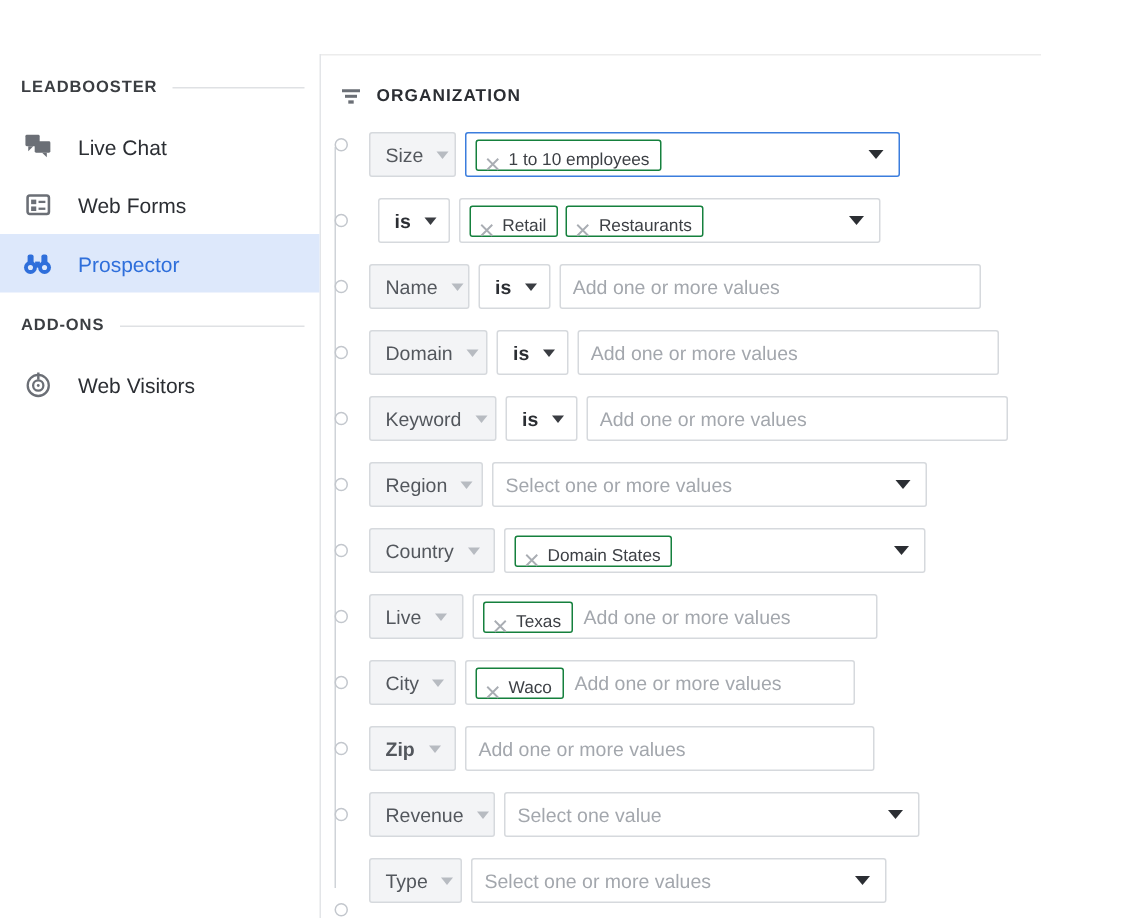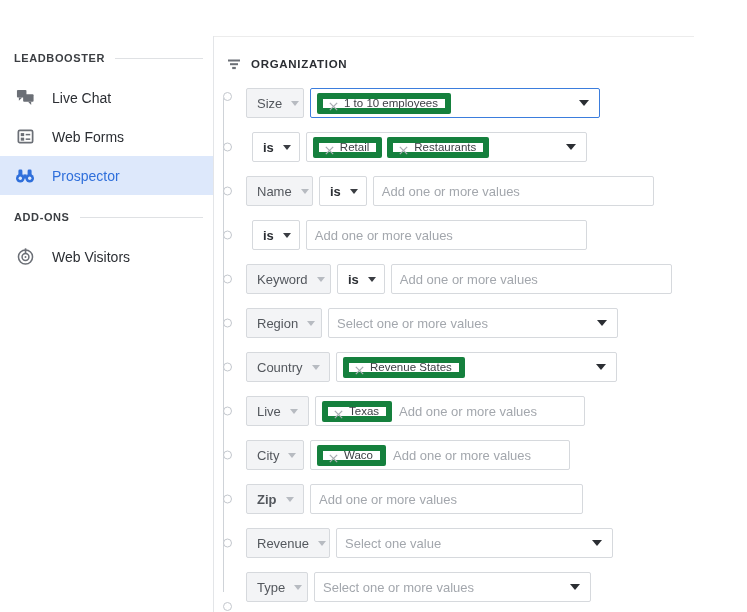--- a/index.html
+++ b/index.html
@@ -193,25 +193,25 @@
     align-items: center;
     padding: 0 6px 0 6px;
     position: relative;
     cursor: text;
   }
   .value-box.focused {
     border: 1px solid #3b7ddd;
   }
   .chip {
     height: 21px;
-    border: 6px solid #15803d;
+    border: 1px solid #15803d;
     border-radius: 2px;
     background: #ffffff;
     display: inline-flex;
-    align-items: center;
+    align-items: flex-end;
     padding: 0 7px 0 5px;
     margin-right: 5px;
     flex: none;
   }
   .chip .chip-x {
     width: 11px; height: 11px;
     margin-right: 5px;
     flex: none;
     color: #a9adb3;
   }
@@ -368,20 +368,24 @@
             <div class="op-btn">
               <span class="op-label">is</span>
               <span class="caret dark"></span>
             </div>
             <div class="value-box" style="width: 281px;">
               <span class="ph">Add one or more values</span>
             </div>
           </div>
           <div class="row">
             <span class="dot"></span>
+            <div class="field-btn" style="width: 79px;">
+              <span class="fb-label">Domain</span>
+              <span class="caret"></span>
+            </div>
             <div class="op-btn">
               <span class="op-label">is</span>
               <span class="caret dark"></span>
             </div>
             <div class="value-box" style="width: 281px;">
               <span class="ph">Add one or more values</span>
             </div>
           </div>
           <div class="row">
             <span class="dot"></span>
@@ -412,21 +416,21 @@
             <span class="dot"></span>
             <div class="field-btn" style="width: 84px;">
               <span class="fb-label">Country</span>
               <span class="caret"></span>
             </div>
             <div class="value-box" style="width: 281px;">
               <span class="chip">
                 <span class="chip-x"><svg width="11" height="11" viewBox="0 0 12 12">
                     <path d="M2 2 L10 10 M10 2 L2 10" stroke="currentColor" stroke-width="1.4" fill="none"></path>
                   </svg></span>
-                <span class="chip-label">Revenue States</span>
+                <span class="chip-label">Domain States</span>
               </span>
               <span class="dd-caret"></span>
             </div>
           </div>
           <div class="row">
             <span class="dot"></span>
             <div class="field-btn" style="width: 63px;">
               <span class="fb-label">Live</span>
               <span class="caret"></span>
             </div>

